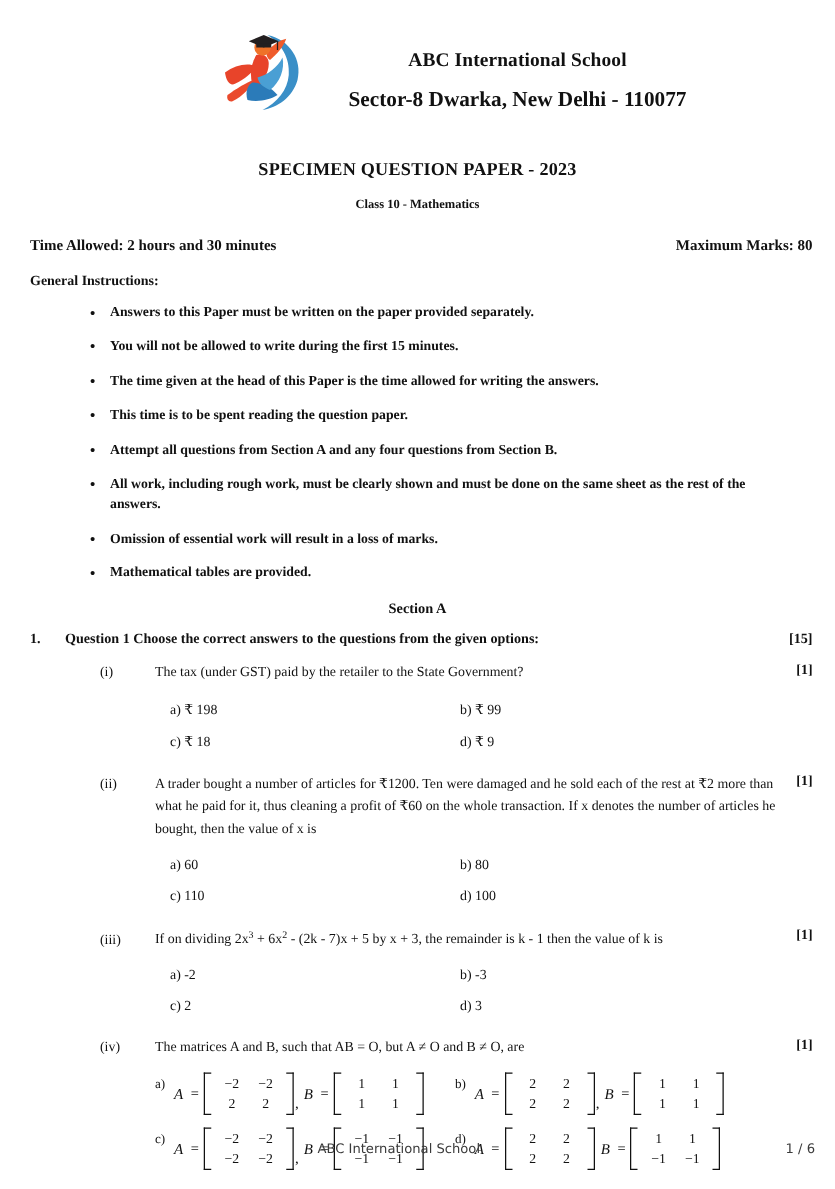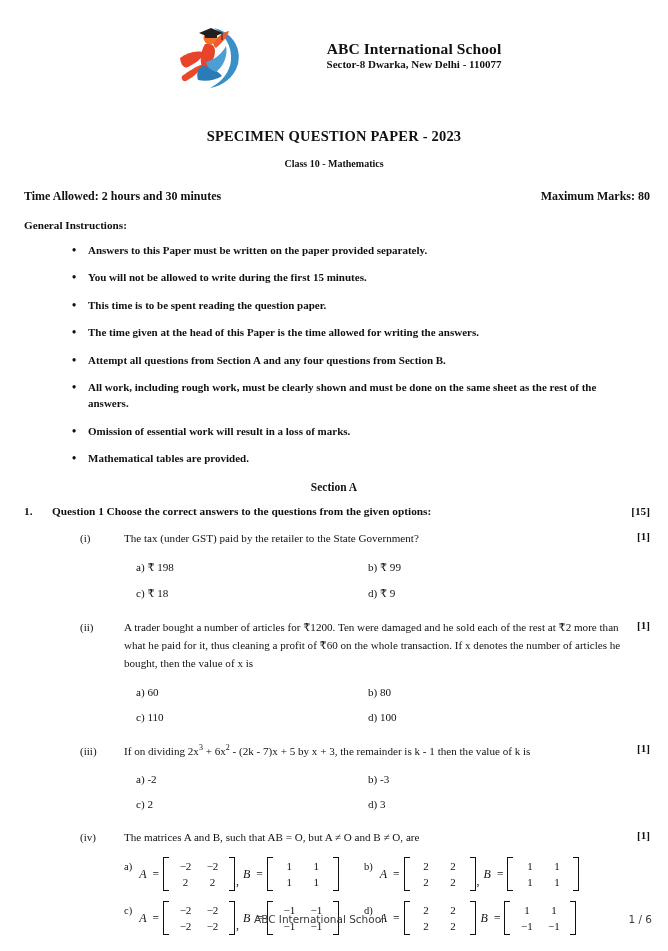--- a/index.html
+++ b/index.html
@@ -42,22 +42,23 @@
     text-align: center;
     width: 290px;
   }
   .school-name {
     font-size: 15.5px;
     font-weight: bold;
     letter-spacing: 0.1px;
     margin-top: 18px;
   }
   .school-addr {
-    font-size: 11px;
-    font-weight: bold;
+    font-size: 17px;
+    font-weight: bold;
+    margin-top: 12px;
   }
 
   
   .paper-title {
     text-align: center;
     font-size: 14.5px;
     font-weight: bold;
     margin-top: 32px;
     letter-spacing: 0.2px;
   }
@@ -263,22 +264,22 @@
 
   <div class="meta-row">
     <span>Time Allowed: 2 hours and 30 minutes</span>
     <span>Maximum Marks: 80</span>
   </div>
   <div class="instructions-heading">General Instructions:</div>
 
   <ul class="instructions">
     <li>Answers to this Paper must be written on the paper provided separately.</li>
     <li>You will not be allowed to write during the first 15 minutes.</li>
+    <li>The time given at the head of this Paper is the time allowed for writing the answers.</li>
     <li>This time is to be spent reading the question paper.</li>
-    <li>The time given at the head of this Paper is the time allowed for writing the answers.</li>
     <li class="bold">Attempt all questions from Section A and any four questions from Section B.</li>
     <li>All work, including rough work, must be clearly shown and must be done on the same sheet as the rest of the answers.</li>
     <li>Omission of essential work will result in a loss of marks.</li>
     <li>Mathematical tables are provided.</li>
   </ul>
 
   <div class="section-label">Section A</div>
 
   <div class="q-main">
     <span class="q-num">1.</span>

